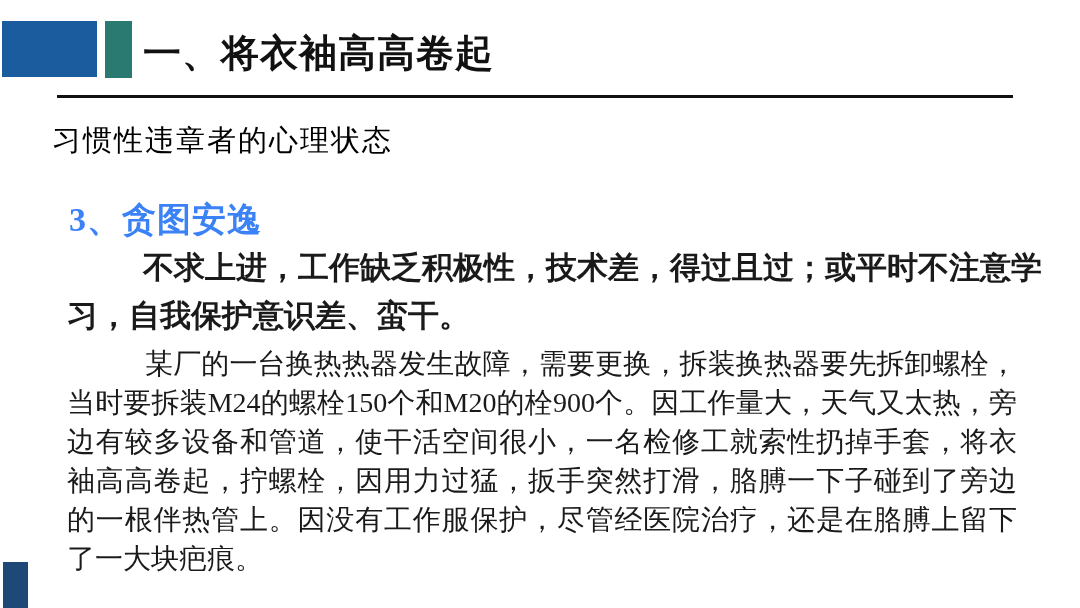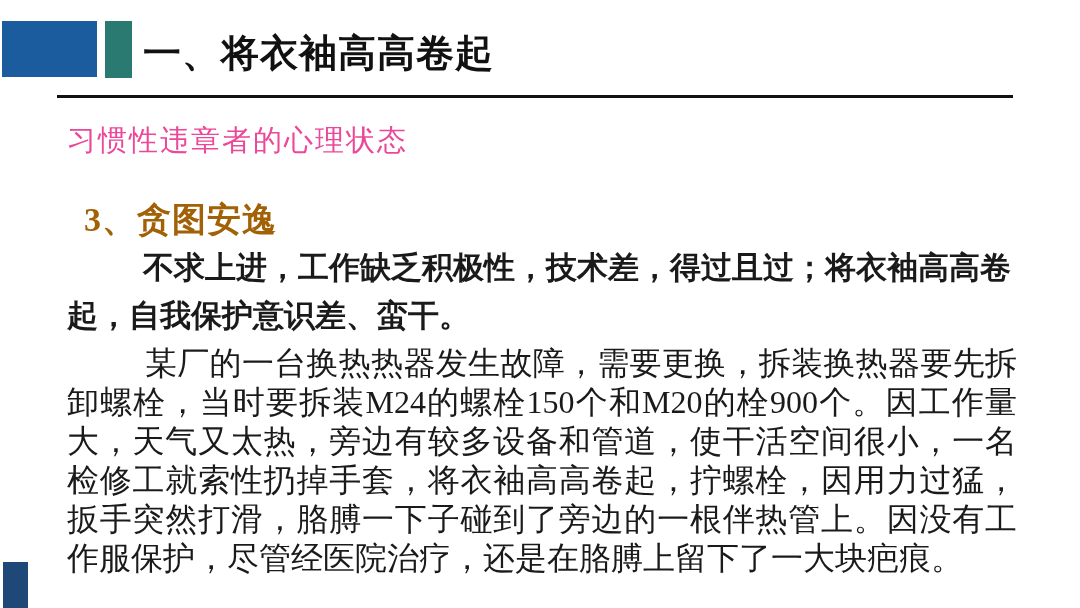--- a/index.html
+++ b/index.html
@@ -26,41 +26,41 @@
     font-size:38px; font-weight:bold; color:#111111;
     letter-spacing:1px; white-space:nowrap;
   }
   .header-rule {
     position:absolute; left:57px; top:95px;
     width:956px; height:3px;
     background:#111111;
   }
   
   .section-heading {
-    position:absolute; left:67px; top:121px;
-    font-size:29px; color:#ec4899;
+    position:absolute; left:52px; top:121px;
+    font-size:29px; color:#000000;
     letter-spacing:2px; white-space:nowrap;
   }
   .point-heading {
-    position:absolute; left:84px; top:197px;
-    font-size:34px; font-weight:bold; color:#a16207;
+    position:absolute; left:69px; top:197px;
+    font-size:34px; font-weight:bold; color:#3b82f6;
     letter-spacing:1px; white-space:nowrap;
   }
   .summary-text {
     position:absolute; left:67px; top:244px;
     width:980px;
     font-size:31px; font-weight:bold; color:#1A1A1A;
     line-height:48px;
     text-indent:76px;
     text-align:left;
   }
   .case-text {
     position:absolute; left:67px; top:344px;
     width:950px;
-    font-size:32px; color:#1A1A1A;
+    font-size:28px; color:#1A1A1A;
     line-height:39px;
     text-indent:78px;
     text-align:justify;
   }
   .bottom-bar {
     position:absolute; left:3px; top:562px;
     width:25px; height:46px;
     background:#1E4878;
   }
 </style>
@@ -73,19 +73,19 @@
   <div class="teal-block"></div>
 
   <div class="slide-title">一、将衣袖高高卷起</div>
 
   <div class="header-rule"></div>
 
   <div class="section-heading">习惯性违章者的心理状态</div>
 
   <div class="point-heading">3、贪图安逸</div>
 
-  <div class="summary-text">不求上进，工作缺乏积极性，技术差，得过且过；将衣袖高高卷起，自我保护意识差、蛮干。</div>
+  <div class="summary-text">不求上进，工作缺乏积极性，技术差，得过且过；或平时不注意学习，自我保护意识差、蛮干。</div>
 
   <div class="case-text">某厂的一台换热热器发生故障，需要更换，拆装换热器要先拆卸螺栓，当时要拆装M24的螺栓150个和M20的栓900个。因工作量大，天气又太热，旁边有较多设备和管道，使干活空间很小，一名检修工就索性扔掉手套，将衣袖高高卷起，拧螺栓，因用力过猛，扳手突然打滑，胳膊一下子碰到了旁边的一根伴热管上。因没有工作服保护，尽管经医院治疗，还是在胳膊上留下了一大块疤痕。</div>
 
   <div class="bottom-bar"></div>
 
 </div>
 
 </body></html>

